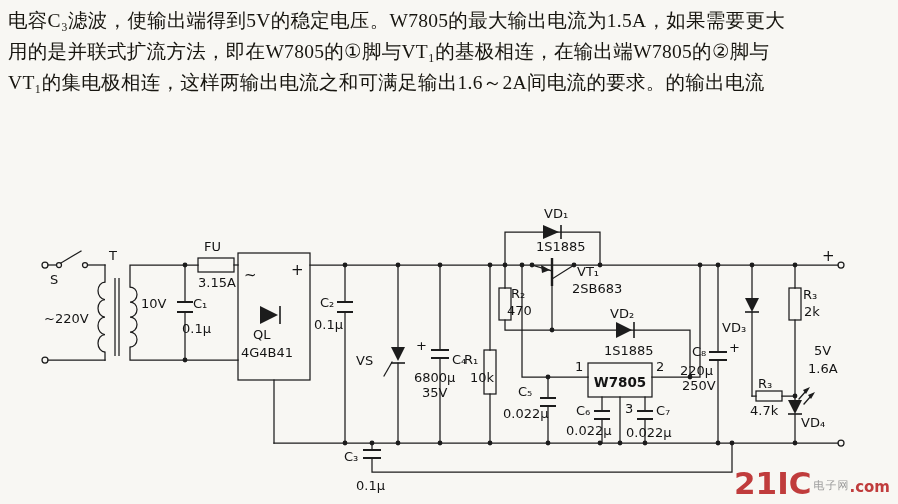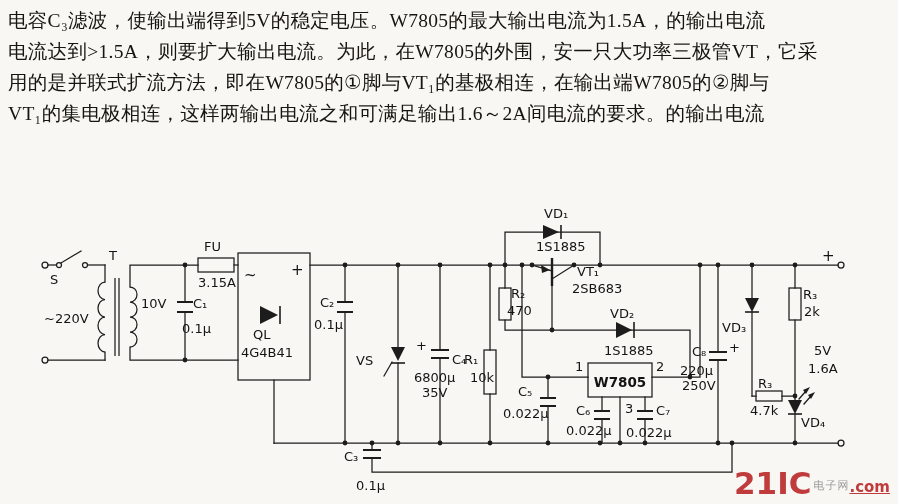--- a/index.html
+++ b/index.html
@@ -22,28 +22,27 @@
   .cp{stroke:#1c1c1c;stroke-width:1.25;fill:none;}
   .pl{stroke:#1c1c1c;stroke-width:1.9;fill:none;}
   .bar{stroke:#1c1c1c;stroke-width:1.6;fill:none;}
   .bbar{stroke:#1c1c1c;stroke-width:2.4;fill:none;}
   .fl{fill:#1c1c1c;stroke:none;}
   .dot{fill:#1c1c1c;}
   .wm{position:absolute;right:8px;bottom:8px;display:flex;align-items:flex-end;gap:2px;}
   .wm-brand{font-size:31px;font-weight:bold;color:#c03c3c;line-height:0.8;}
   .wm-col{display:flex;flex-direction:row;align-items:flex-start;line-height:1.05;text-align:center;}
   .wm-cn{font-size:11px;color:#9b9b9b;letter-spacing:1px;}
-  .wm-com{font-size:15px;font-weight:bold;color:#c03c3c;text-decoration:underline;}
+  .wm-com{font-size:15px;font-weight:bold;color:#c03c3c;}
 </style>
 </head>
 <body>
 
 <div class="intro">
-  <div class="tline">电容C₃滤波，使输出端得到5V的稳定电压。W7805的最大输出电流为1.5A，的输出电流</div>
-  <div class="tline">电流达到&gt;1.5A，则要扩大输出电流。为此，在W7805的外围，安一只大功率三极管VT，它采</div>
+  <div class="tline">电容C₃滤波，使输出端得到5V的稳定电压。W7805的最大输出电流为1.5A，如果需要更大</div>
   <div class="tline">用的是并联式扩流方法，即在W7805的①脚与VT₁的基极相连，在输出端W7805的②脚与</div>
   <div class="tline">VT₁的集电极相连，这样两输出电流之和可满足输出1.6～2A间电流的要求。的输出电流</div>
 </div>
 
 <svg class="schem" width="898" height="504" viewBox="0 0 898 504">
 
   <g>
     <path class="w" d="M130,287 V265 H198"></path>
     <path class="w" d="M234,265 H238"></path>
     <path class="w" d="M310,265 H838"></path>

